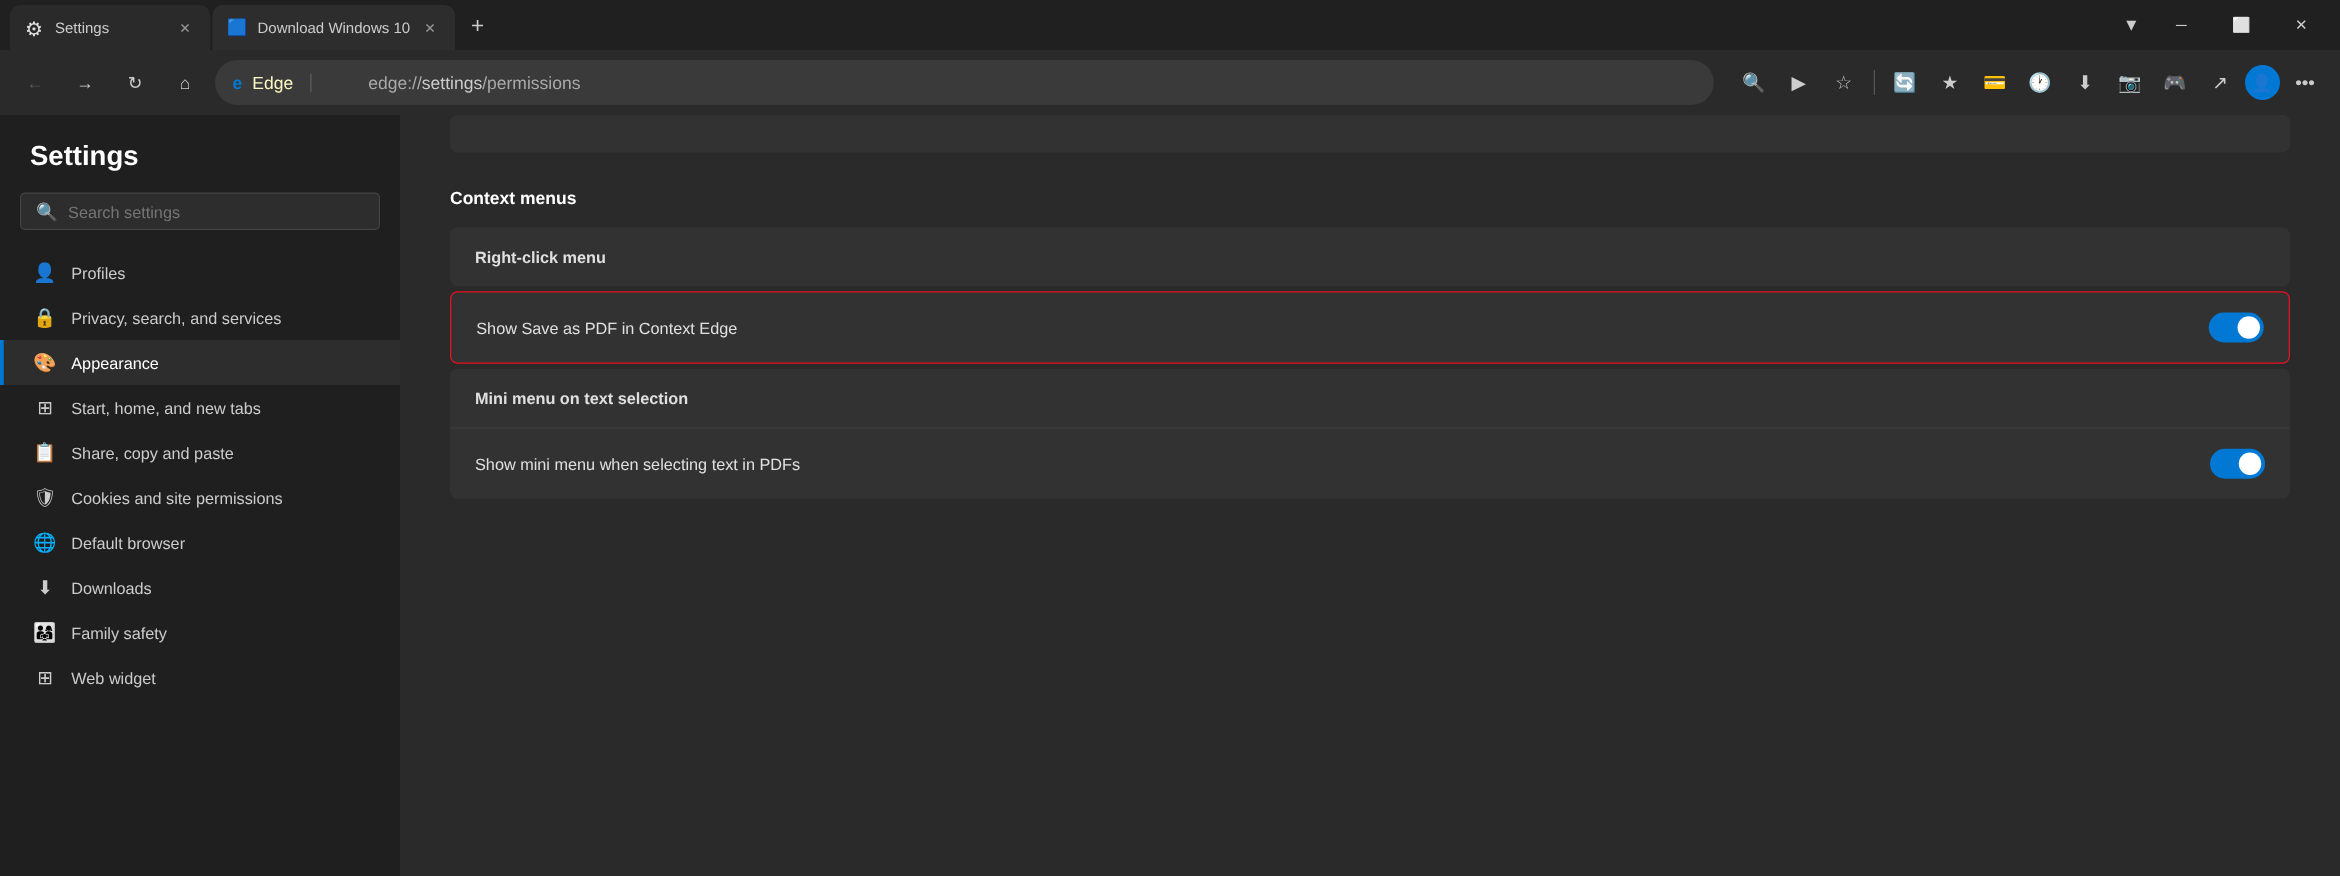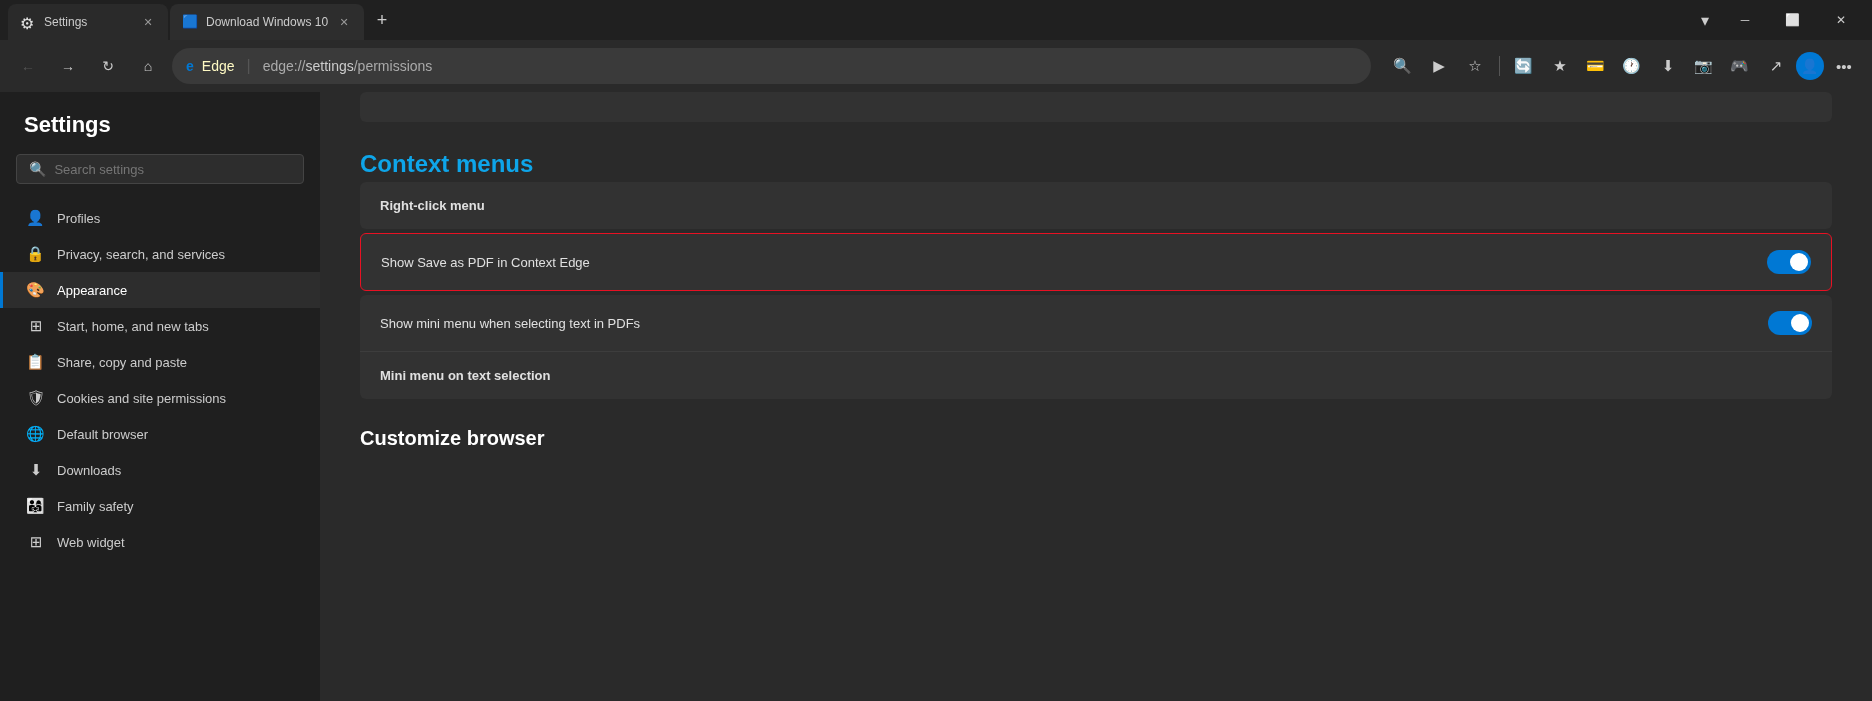--- a/index.html
+++ b/index.html
@@ -256,24 +256,24 @@
 
     
     .content {
       flex: 1;
       background: #2a2a2a;
       padding: 0 40px;
       overflow-y: auto;
     }
 
     .section-title {
-      font-size: 24px;
+      font-size: 14px;
       font-weight: 600;
-      color: #0ea5e9;
-      margin: 28px 0 4px;
+      color: #ffffff;
+      margin: 28px 0 16px;
     }
 
     .settings-card {
       background: #323232;
       border-radius: 6px;
       margin-bottom: 4px;
       overflow: hidden;
     }
     .settings-card.highlighted {
       border: 1.5px solid #e81123;
@@ -367,21 +367,21 @@
 <div class="address-bar">
   <div class="nav-btn disabled">←</div>
   <div class="nav-btn">→</div>
   <div class="nav-btn">↻</div>
   <div class="nav-btn">⌂</div>
   <div class="address-input-wrap">
     <span class="edge-logo" style="font-weight:700;font-size:14px;color:#0078d4;">e</span>
     <span style="font-size:14px;color:#fef9c3;margin-right:4px;">Edge</span>
     <span style="color:#555;margin-right:4px;">|</span>
     <span class="address-text">
-      <span style="color:#aaa;">edge://</span><span style="color:#ccc;">settings</span><span style="color:#aaa;">/permissions</span>
+      <span style="color:#aaa;margin-left:32px;">edge://</span><span style="color:#ccc;">settings</span><span style="color:#aaa;">/permissions</span>
     </span>
   </div>
   <div class="toolbar-icons">
     <div class="toolbar-icon">🔍</div>
     <div class="toolbar-icon">▶</div>
     <div class="toolbar-icon">☆</div>
     <div class="toolbar-divider"></div>
     <div class="toolbar-icon">🔄</div>
     <div class="toolbar-icon">★</div>
     <div class="toolbar-icon">💳</div>
@@ -463,26 +463,25 @@
       <div class="settings-row">
         <span class="settings-row-sublabel">Show Save as PDF in Context Edge</span>
         <div class="toggle on">
           <div class="toggle-knob"></div>
         </div>
       </div>
     </div>
 
     <div class="settings-card">
       <div class="settings-row">
+        <span class="settings-row-label">Mini menu on text selection</span>
+      </div>
+      <div class="settings-row">
         <span class="settings-row-sublabel">Show mini menu when selecting text in PDFs</span>
         <div class="toggle on">
           <div class="toggle-knob"></div>
         </div>
       </div>
-      <div class="settings-row">
-        <span class="settings-row-label">Mini menu on text selection</span>
-      </div>
     </div>
 
-    <div class="customize-section-title">Customize browser</div>
   </div>
 
 </div>
 
 </body></html>

